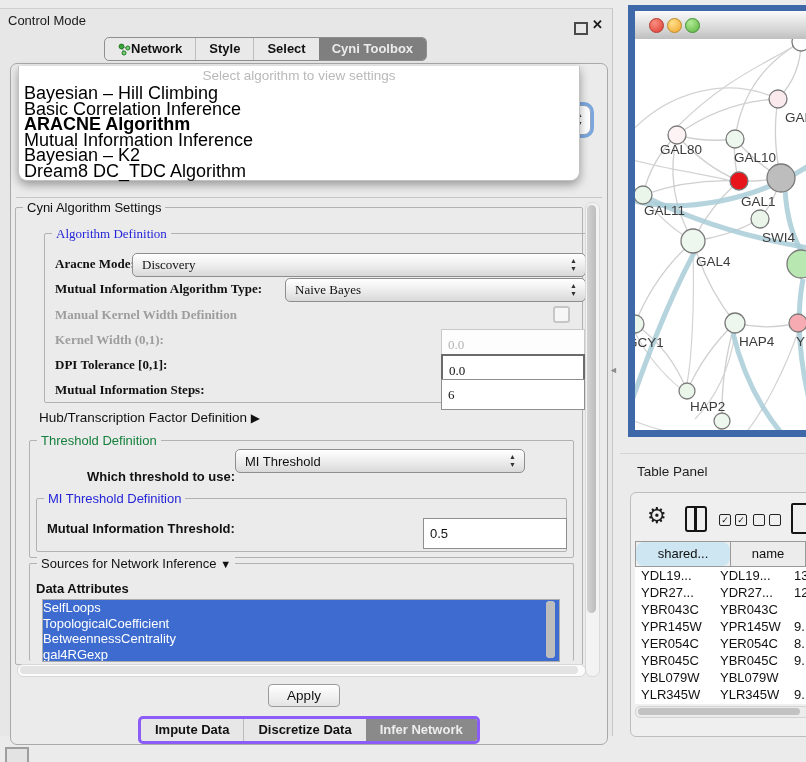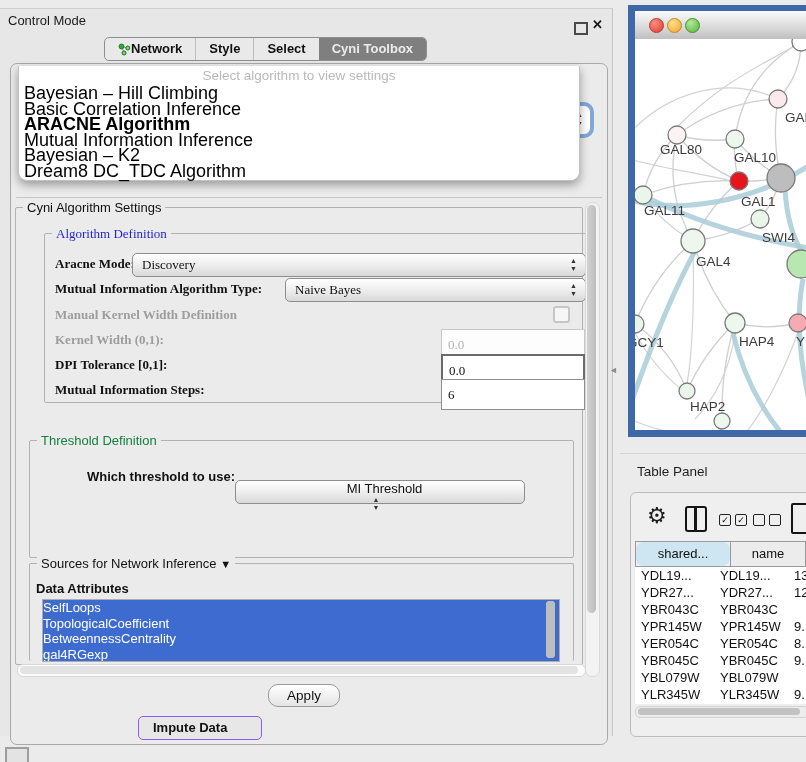--- a/index.html
+++ b/index.html
@@ -66,25 +66,25 @@
   .attr-item{height:15.5px;line-height:15.5px;font-size:13px;color:#fff;background:#3d6bd0;}
   .list-scroll{position:absolute;width:9px;background:#e9e9e9;border-radius:4px;}
   .list-thumb{position:absolute;left:0;width:9px;background:#bdbdbd;border-radius:4px;}
 
   
   .vtrack{left:585px;top:193px;width:13px;height:473px;background:#f3f3f3;border:1px solid #dadada;border-radius:7px;}
   .vthumb{position:absolute;left:1px;top:2px;width:9px;height:408px;background:linear-gradient(90deg,#d2d2d2,#bdbdbd);border-radius:5px;}
   .htrack{left:17px;top:655px;width:567px;height:11px;background:#fbfbfb;border:1px solid #d7d7d7;border-radius:6px;}
   .hthumb{position:absolute;left:2px;top:1px;width:558px;height:8px;background:#e3e3e3;border-radius:4px;}
 
-  .apply{left:268px;top:675px;width:70px;height:21px;border:1px solid #9b9b9b;border-radius:10px;
+  .apply{left:268px;top:675px;width:70px;height:21px;border:1px solid #9b9b9b;border-radius:4px;
          background:linear-gradient(#ffffff,#e4e4e4);font-size:13.5px;text-align:center;line-height:21px;}
 
-  .btabbar{left:138px;top:707px;height:22px;display:flex;border:1px solid #8b5cf6;border-radius:5px;
-           overflow:hidden;background:#e7e7e7;flex-direction:column;}
+  .btabbar{left:138px;top:707px;height:22px;display:flex;border:3px solid #8b5cf6;border-radius:5px;
+           overflow:hidden;background:#e7e7e7;}
   .btab{padding:0 14px;line-height:22px;font-size:13px;font-weight:bold;color:#111;border-left:1px solid #bdbdbd;}
   .btab:first-child{border-left:none;}
   .btab.sel{background:#8a8a8a;color:#ededed;border-left:none;}
 
   .mini-dock{left:5px;top:747px;width:20px;height:14px;border:2px solid #9e9e9e;background:#e3e3e3;}
   .sash{left:609px;top:365px;font-size:9px;color:#8d8d8d;}
 
   
   .netwin{left:628px;top:5px;width:178px;height:432px;background:#3f68a8;}
   .net-titlebar{position:absolute;left:7px;top:6px;right:0;height:28px;
@@ -194,30 +194,39 @@
         <span class="flabel dis" style="left:10px;top:98px;">Kernel Width (0,1):</span>
         <div class="tfield dis" style="left:396px;top:95px;width:130px;">0.0</div>
 
         <span class="flabel" style="left:10px;top:123px;">DPI Tolerance [0,1]:</span>
         <div class="tfield focus" style="left:396px;top:120px;width:128px;">0.0</div>
 
         <span class="flabel" style="left:10px;top:148px;">Mutual Information Steps:</span>
         <div class="tfield" style="left:396px;top:145px;width:130px;">6</div>
       </div>
 
+      <span class="flabel plain" style="left:23px;top:202px;font-size:13.5px;">
+        <span>Hub/Transcription Factor Definition</span>
+        <span style="font-size:12px;"> ▶</span>
+      </span>
 
       <div class="group" style="left:13px;top:232px;width:543px;height:116px;">
         <span class="gtitle green">Threshold Definition</span>
 
         <span class="flabel" style="left:57px;top:28px;">Which threshold to use:</span>
-        <div class="combo" style="left:205px;top:39px;width:288px;flex-direction:column;">
+        <div class="combo" style="left:205px;top:8px;width:288px;">
           <span class="cv">MI Threshold</span>
           <span class="ar">▲<br>▼</span>
         </div>
 
+        <div class="group" style="left:6px;top:57px;width:529px;height:52px;">
+          <span class="gtitle blue">MI Threshold Definition</span>
+          <span class="flabel" style="left:10px;top:22px;">Mutual Information Threshold:</span>
+          <div class="tfield" style="left:386px;top:19px;width:130px;">0.5</div>
+        </div>
       </div>
 
       <div class="group" style="left:13px;top:355px;width:543px;height:97px;border-bottom:none;">
         <span class="gtitle">
           <span>Sources for Network Inference</span>
           <span style="font-size:11px;"> ▼</span>
         </span>
         <span class="flabel" style="left:6px;top:17px;">Data Attributes</span>
 
         <div class="attr-list" style="left:12px;top:35px;width:516px;height:61px;">

